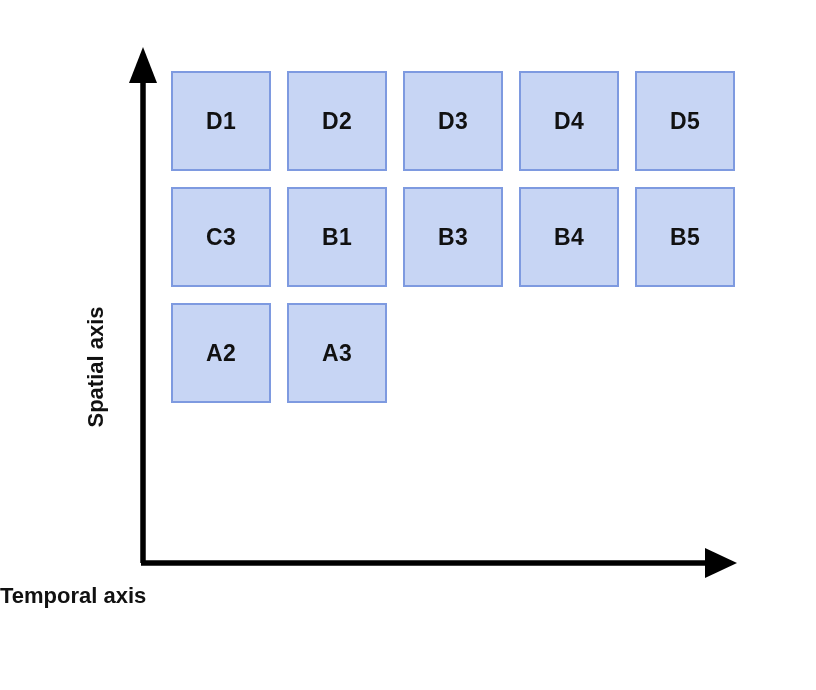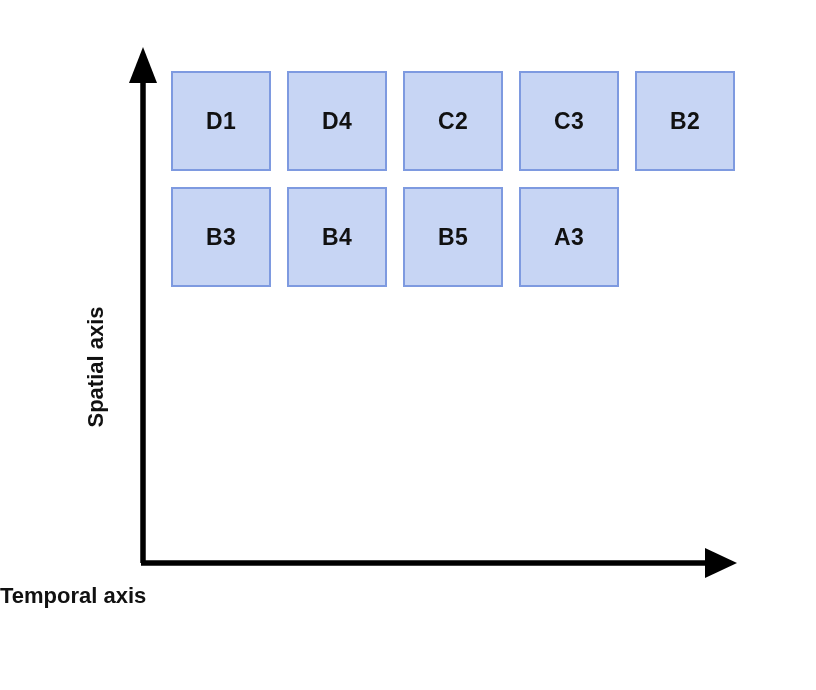--- a/index.html
+++ b/index.html
@@ -89,30 +89,33 @@
 
     <polygon points="143,47 157,83 129,83" fill="#000000"></polygon>
 
     <line x1="141" y1="563" x2="712" y2="563" stroke="#000000" stroke-width="5.5"></line>
 
     <polygon points="737,563 705,578 705,548" fill="#000000"></polygon>
   </svg>
 
   <div id="grid">
     <div class="cell">D1</div>
+    <div class="cell">D2</div>
+    <div class="cell">D3</div>
     <div class="cell">D4</div>
+    <div class="cell">D5</div>
 
-    <div class="cell">C2</div>
     <div class="cell">C3</div>
 
-    <div class="cell">B2</div>
+    <div class="cell">B1</div>
     <div class="cell">B3</div>
     <div class="cell">B4</div>
     <div class="cell">B5</div>
 
+    <div class="cell">A2</div>
     <div class="cell">A3</div>
   </div>
 
   <div id="x-axis-label">Temporal axis</div>
 
   <div id="y-axis-label-wrap">
     <div id="y-axis-label">Spatial axis</div>
   </div>
 
 </div>

